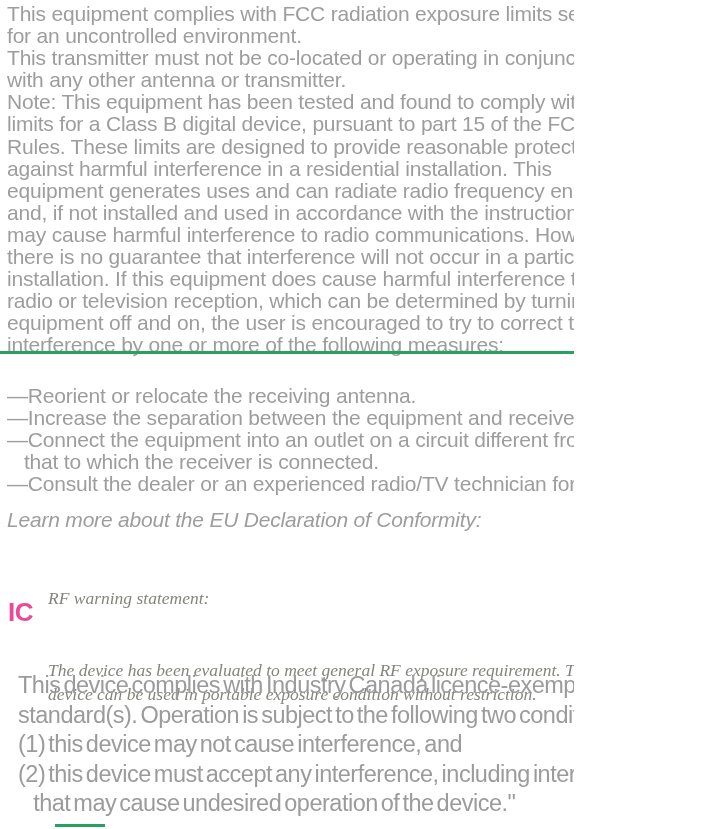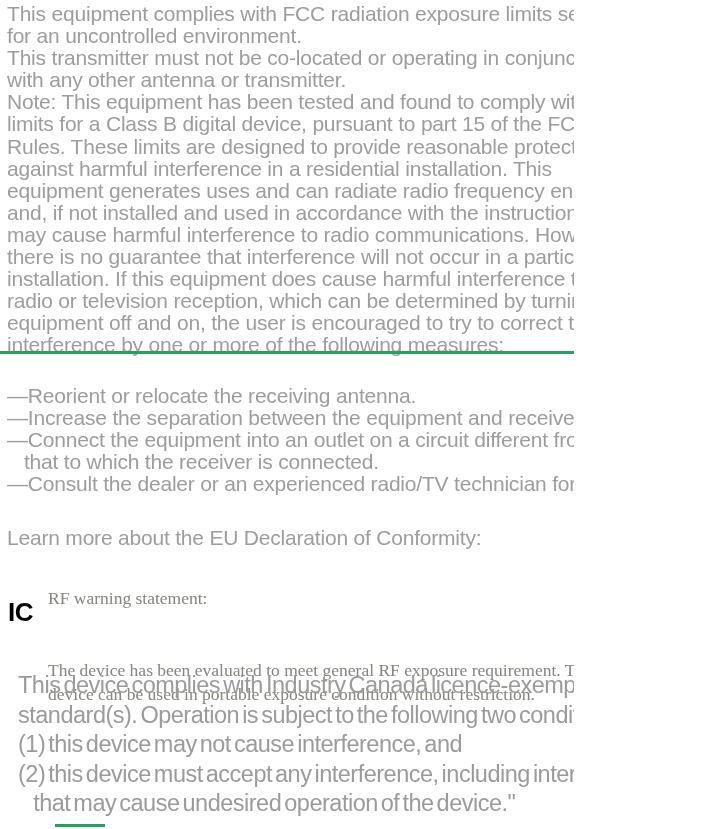--- a/index.html
+++ b/index.html
@@ -21,47 +21,48 @@
   }
   
   .sans-gray {
     color: #9d9d9d;
     font-size: 21px;
     line-height: 22.1px;
     letter-spacing: -0.2px;
   }
   .fcc-statement   { left: 7px; top: 3px; }
   .measures        { left: 7px; top: 357px; margin-top: 28px; }
-  .eu-note         { left: 7px; top: 483px; }
+  .eu-note         { left: 7px; top: 465px; font-style: italic; }
   
   .divider {
     position: absolute;
     left: 0;
     top: 351px;
     width: 706px;
     height: 3px;
     background: #28a05e;
   }
   
   .rf-section {
     position: absolute;
     left: 48px;
     top: 538px;
     color: #85857d;
     font-family: "Liberation Serif", serif;
     font-size: 17.5px;
     line-height: 24px;
     white-space: pre;
+    font-style: italic;
   }
   
   .ic-heading {
     position: absolute;
     left: 8px;
     top: 597px;
-    color: #000000;
+    color: #ec4899;
     font-size: 26px;
     font-weight: bold;
     letter-spacing: -0.5px;
   }
   
   .ic-statement {
     position: absolute;
     left: 18px;
     top: 671px;
     color: #9b9b9b;

